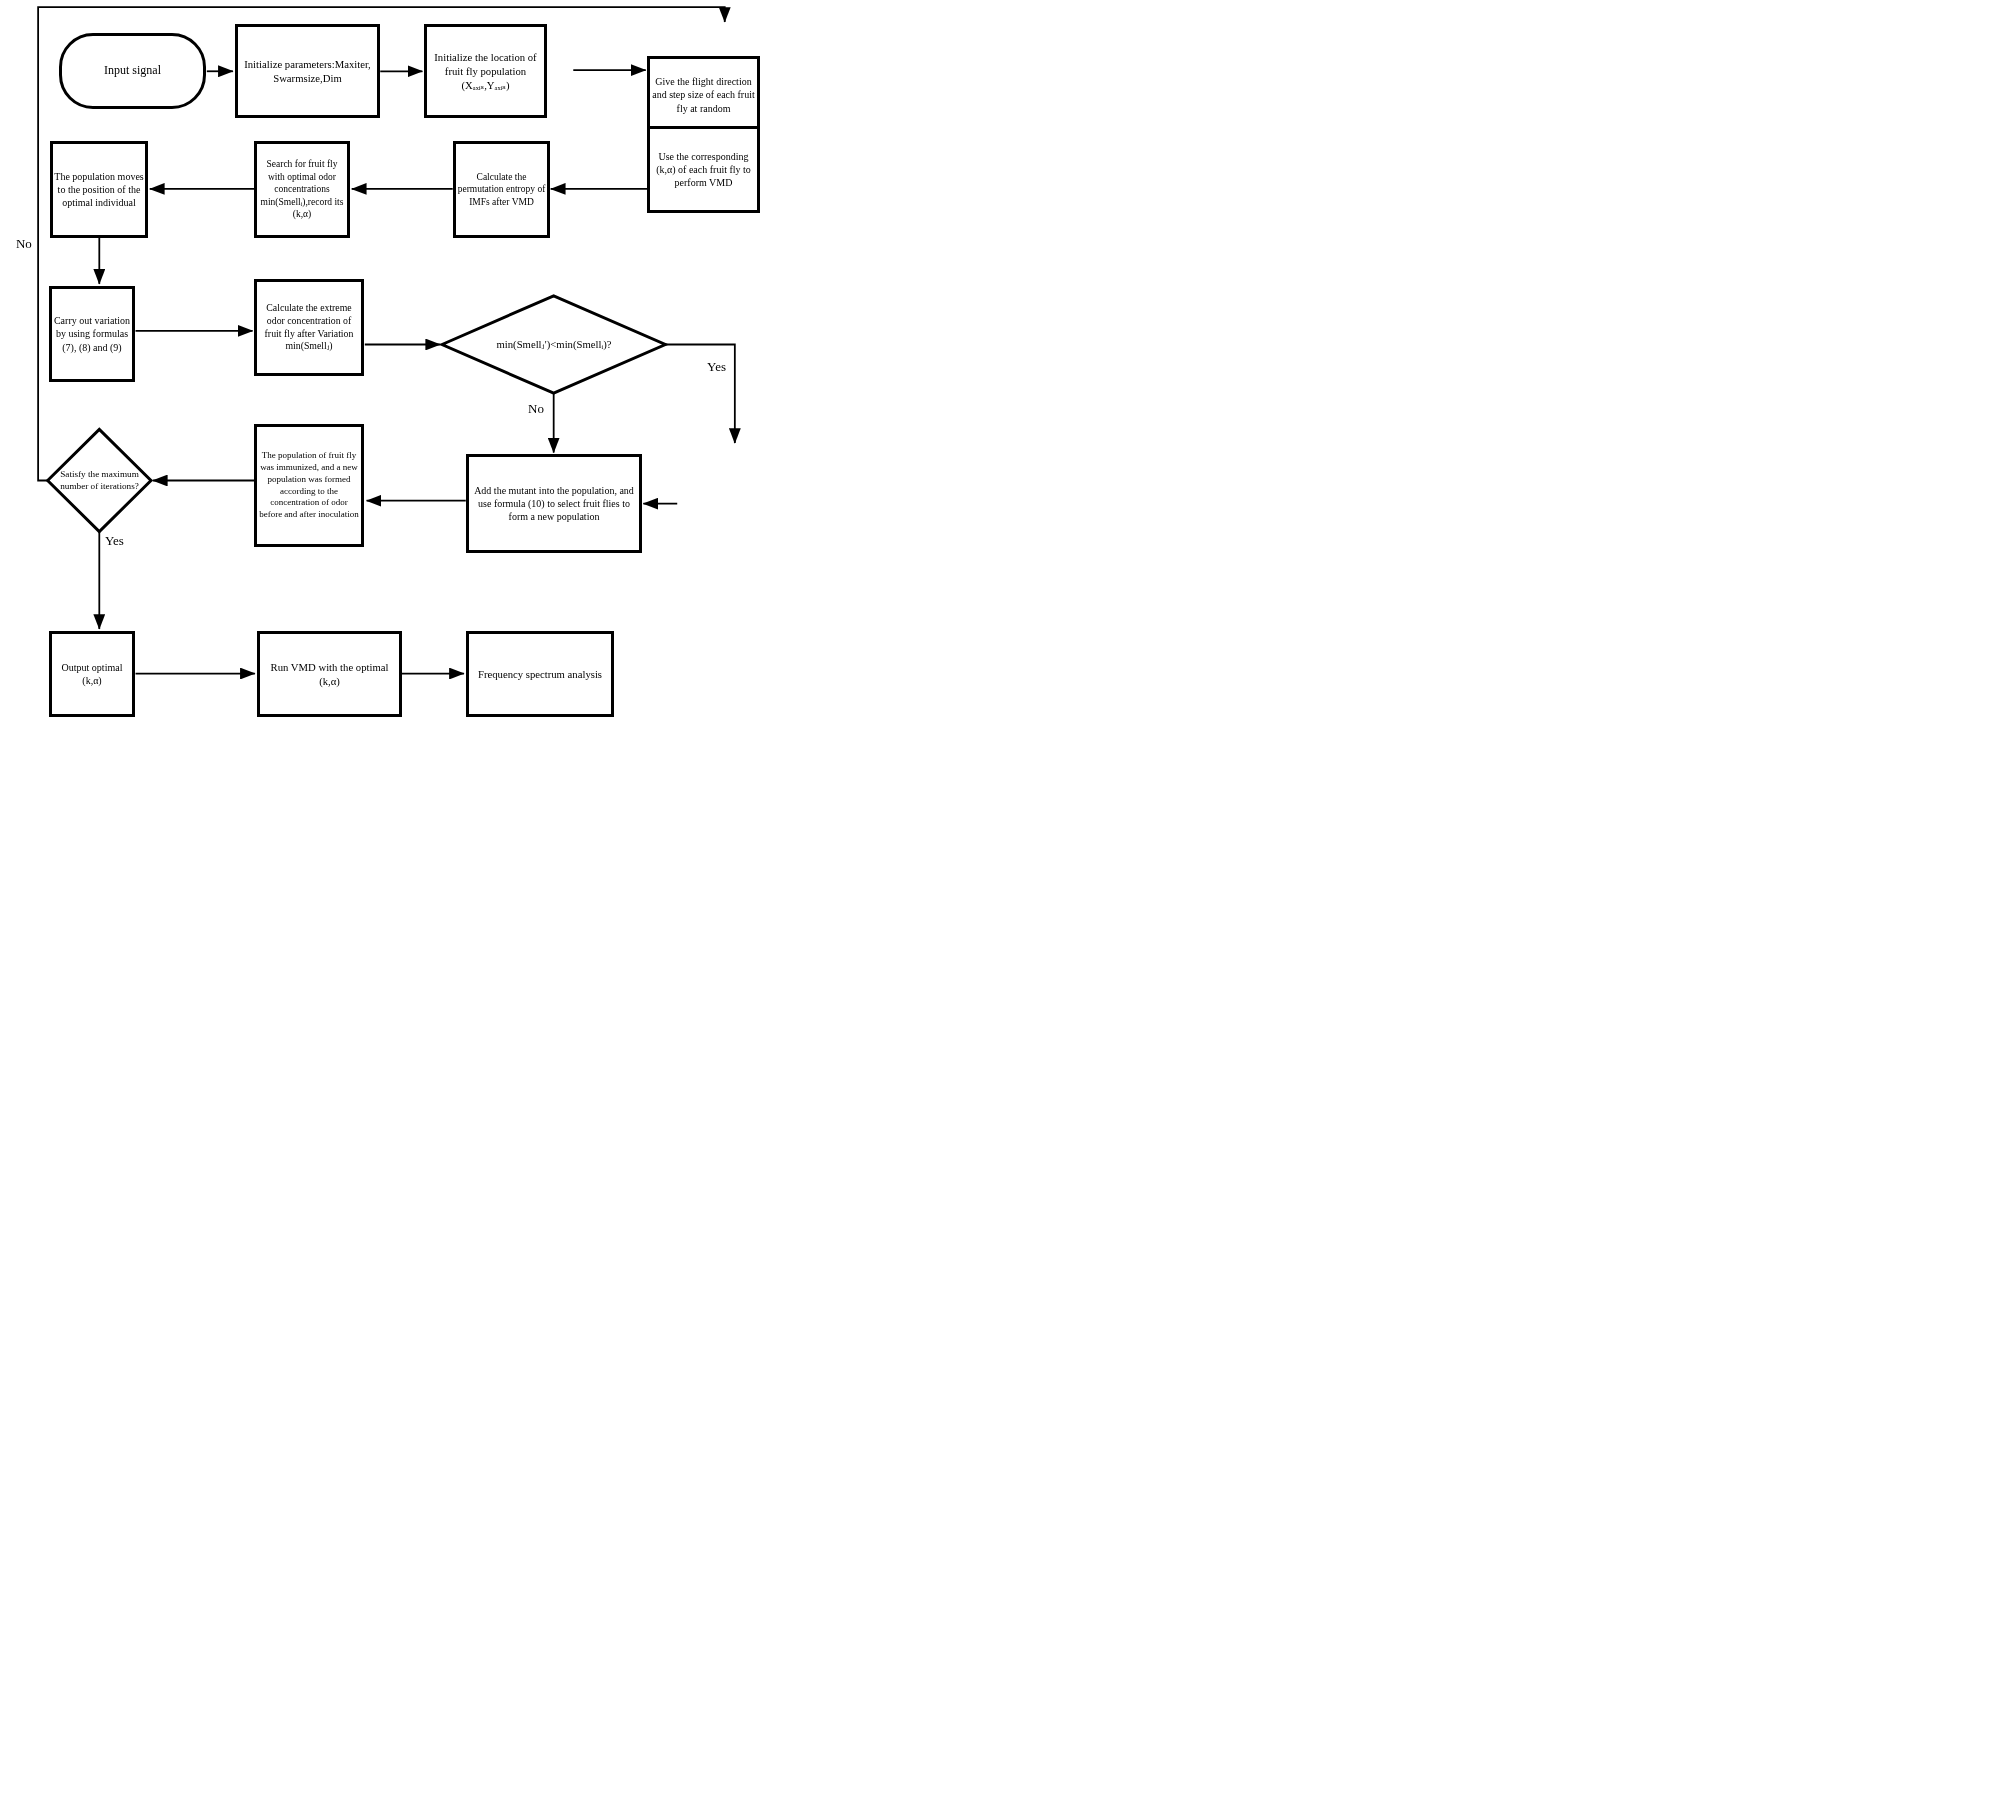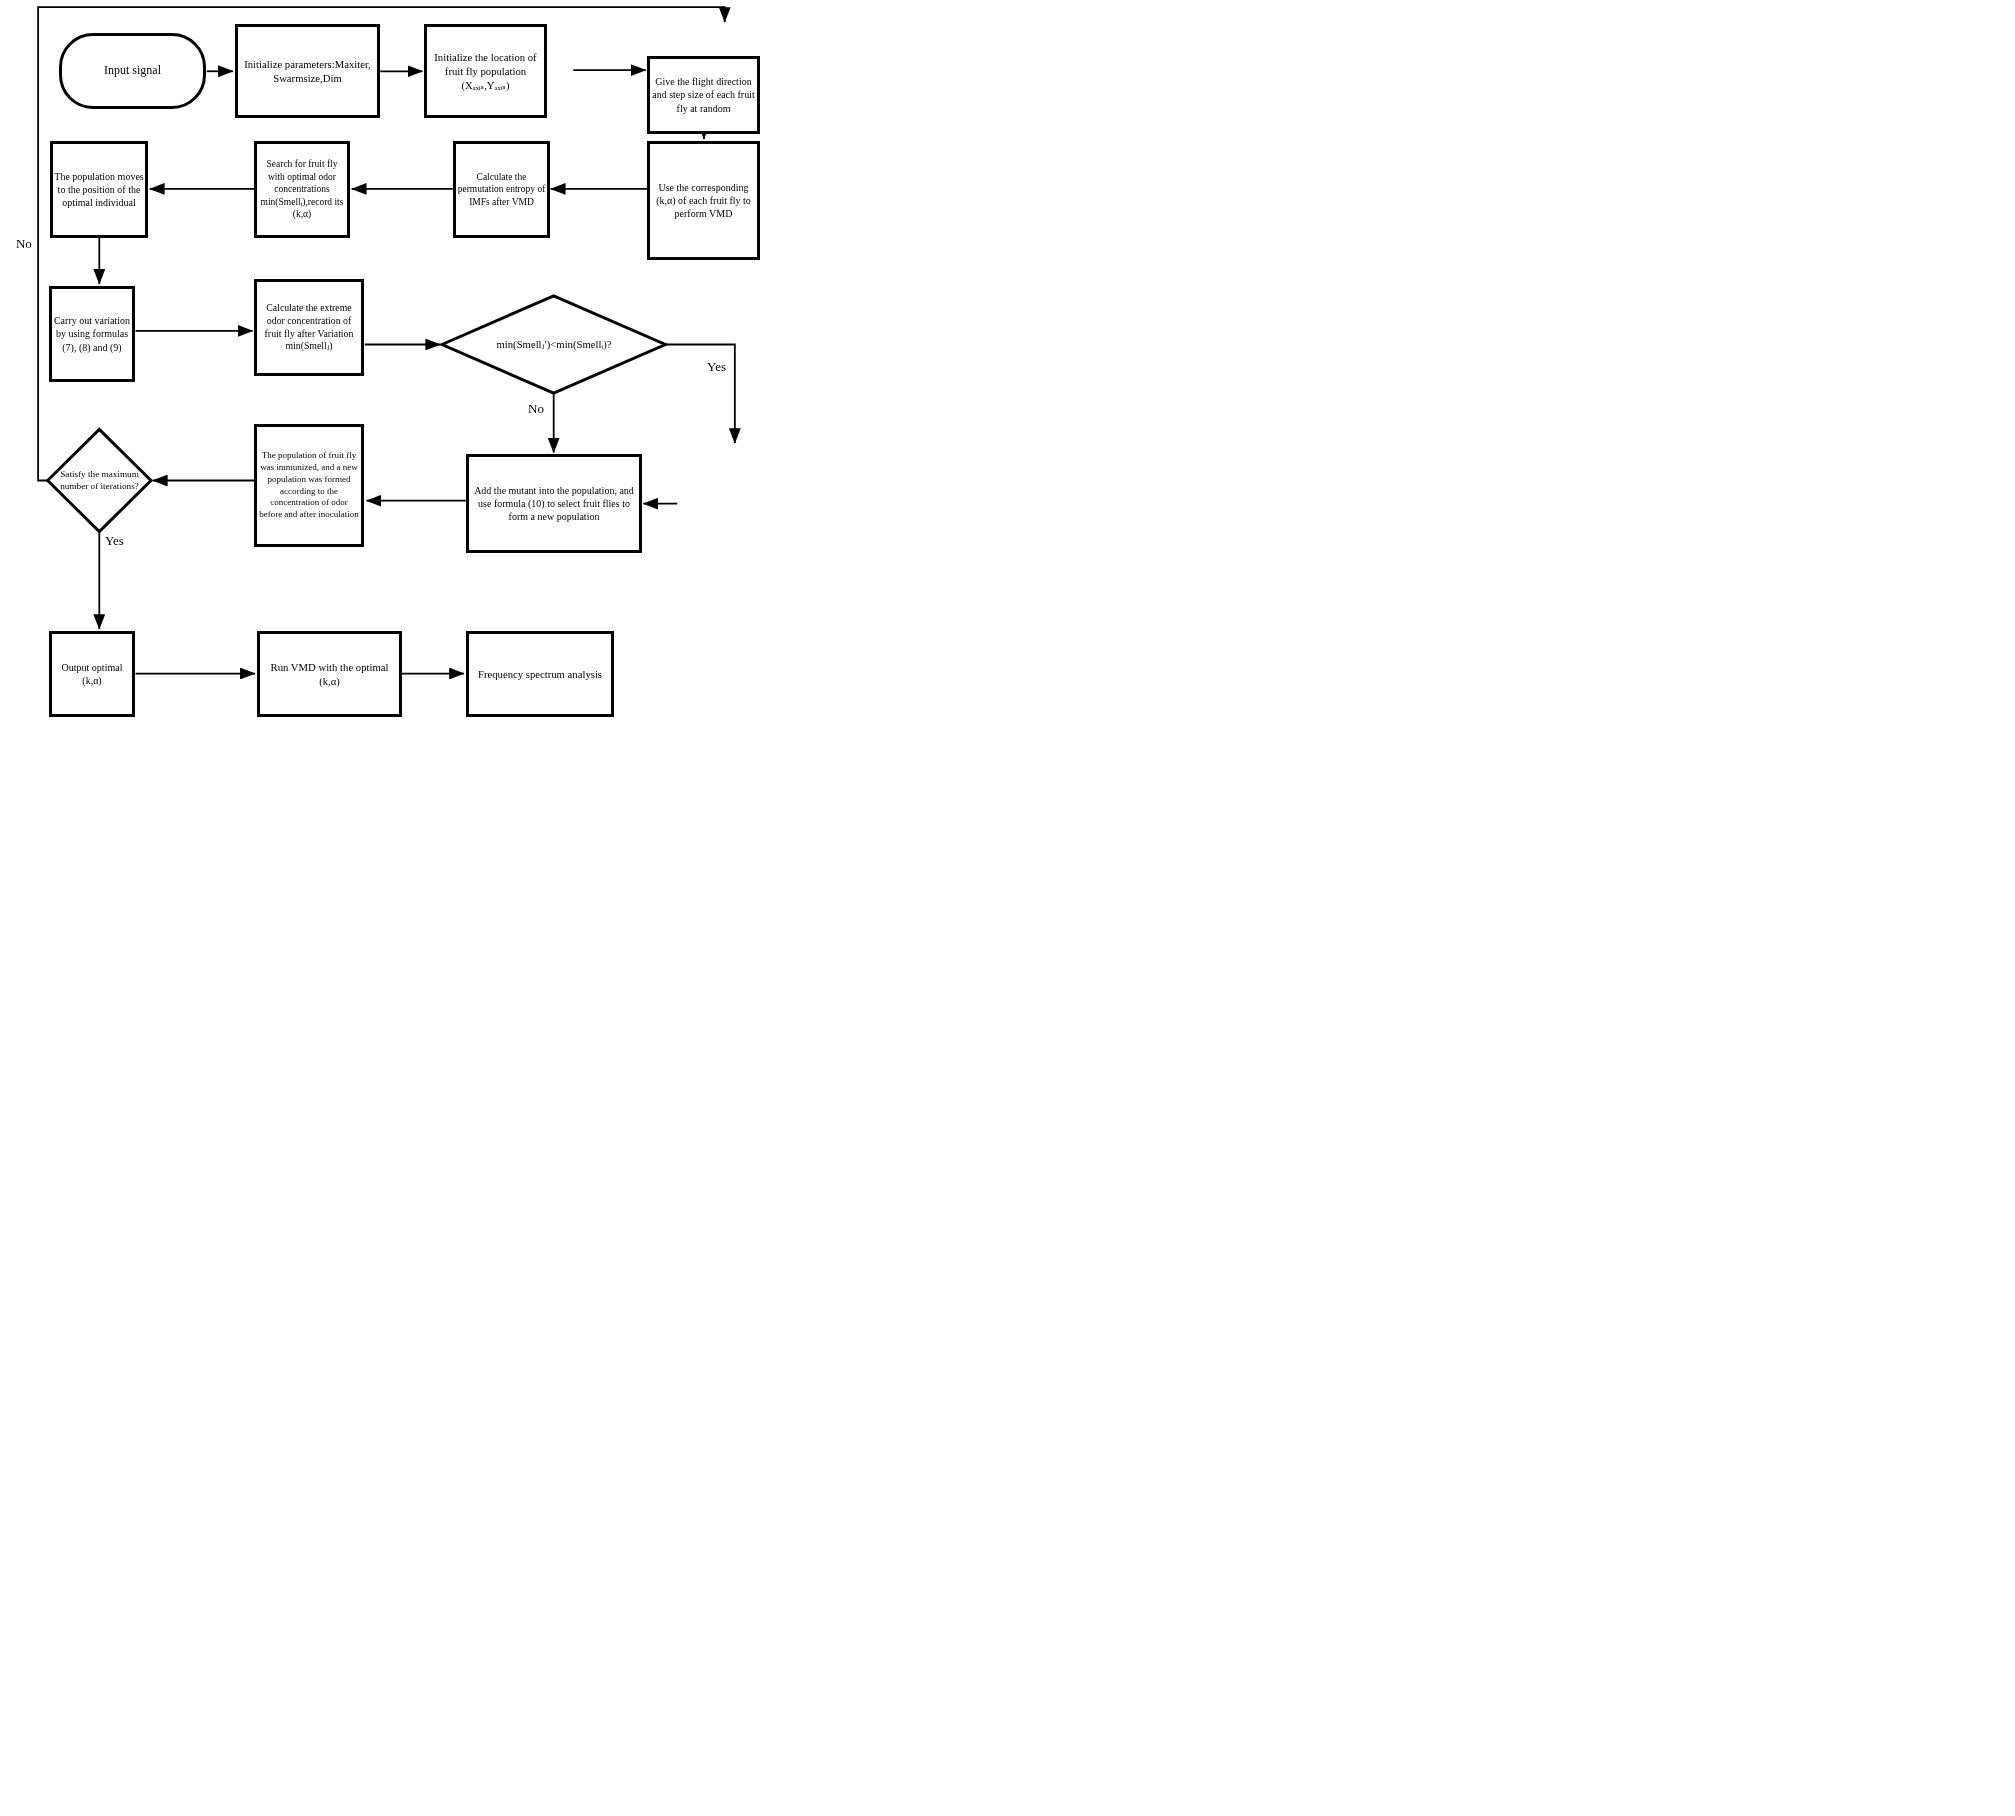--- a/index.html
+++ b/index.html
@@ -35,21 +35,21 @@
     position:absolute;
     z-index:3;
     font-size:13px;
   }
 
   
   #n-input         {left:59px;top:33px;  width:147px;height:76px;font-size:12px;}
   #n-init-params   {left:235px;top:24px;  width:145px;height:94px;font-size:10.7px;}
   #n-init-location {left:424px;top:24px;  width:123px;height:94px;font-size:10.7px;}
   #n-flight        {left:647px;top:16px; width:113px;height:78px;font-size:10px;margin-top:40px;}
-  #n-vmd           {left:647px;top:141px;width:113px;height:119px;font-size:10px;}
+  #n-vmd           {left:647px;top:126px;width:113px;height:87px;font-size:10px;}
   #n-entropy       {left:453px;top:141px; width:97px;height:97px;font-size:9.5px;}
   #n-search        {left:254px;top:141px; width:96px;height:97px;font-size:9.5px;}
   #n-moves         {left:50px;top:141px;  width:98px;height:97px;font-size:10px;}
   #n-variation     {left:49px;top:286px;  width:86px;height:96px;font-size:10px;}
   #n-extreme       {left:254px;top:279px; width:110px;height:97px;font-size:9.8px;}
   #n-update        {left:677px;top:445px;width:125px;height:146px;font-size:10px;}
   #n-add-mutant    {left:466px;top:454px; width:176px;height:99px;font-size:10px;}
   #n-immunized     {left:254px;top:424px; width:110px;height:123px;font-size:9px;}
   #n-output        {left:49px;top:631px; width:86px;height:86px;font-size:10px;}
   #n-run-vmd       {left:257px;top:631px;width:145px;height:86px;font-size:10.7px;}

